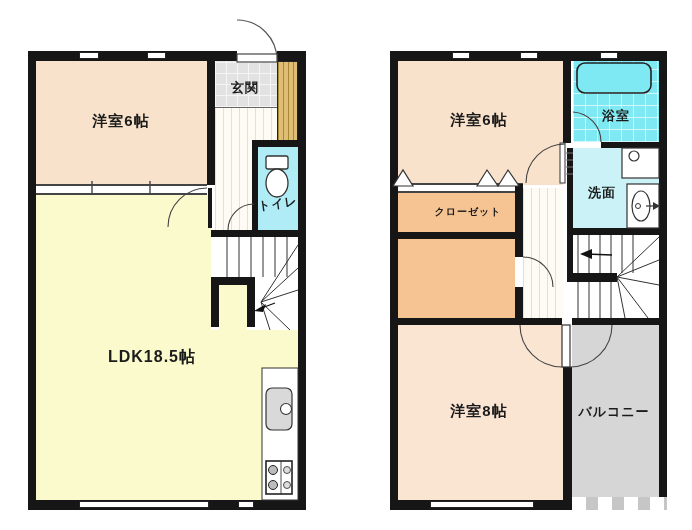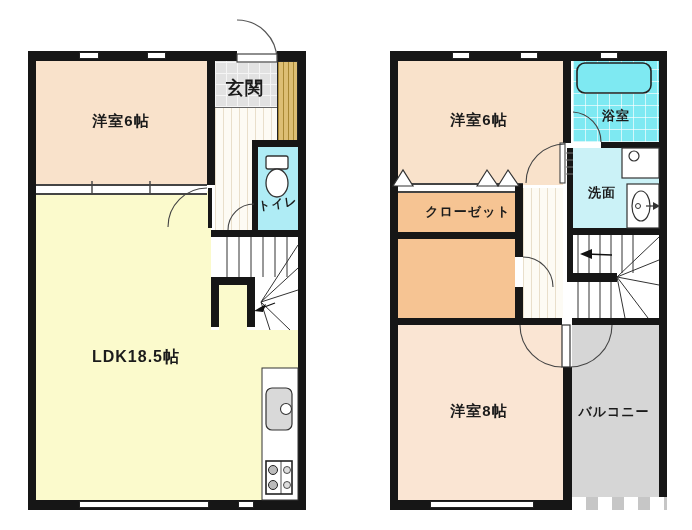--- a/index.html
+++ b/index.html
@@ -202,24 +202,24 @@
       <rect x="266" y="461" width="26" height="33" fill="#fff" stroke="#222" stroke-width="1.6"></rect>
       <line x1="281" y1="461" x2="281" y2="494" stroke="#222" stroke-width="0.8"></line>
       <circle cx="273" cy="470" r="4.5" fill="#bbb" stroke="#222" stroke-width="1"></circle>
       <circle cx="273" cy="485" r="4.5" fill="#bbb" stroke="#222" stroke-width="1"></circle>
       <circle cx="287" cy="470" r="3.5" fill="#ddd" stroke="#222" stroke-width="0.8"></circle>
       <circle cx="287" cy="485" r="3.5" fill="#ddd" stroke="#222" stroke-width="0.8"></circle>
     </g>
   </svg>
 
   <div class="room-label" style="left:121px;top:121px;font-size:15px;">洋室6帖</div>
-  <div class="room-label" style="left:245px;top:88px;font-size:18px;">玄関</div>
+  <div class="room-label" style="left:245px;top:88px;font-size:13px;">玄関</div>
   <div class="room-label" style="left:278px;top:204px;font-size:12px;transform:translate(-50%,-50%) rotate(-8deg);">トイレ</div>
-  <div class="room-label" style="left:136px;top:357px;font-size:16px;">LDK18.5帖</div>
+  <div class="room-label" style="left:152px;top:357px;font-size:16px;">LDK18.5帖</div>
 
   <div class="room-label" style="left:479px;top:120px;font-size:15px;">洋室6帖</div>
   <div class="room-label" style="left:616px;top:116px;font-size:13px;">浴室</div>
   <div class="room-label" style="left:602px;top:193px;font-size:13px;">洗面</div>
-  <div class="room-label" style="left:468px;top:212px;font-size:13px;">クローゼット</div>
+  <div class="room-label" style="left:468px;top:212px;font-size:10px;">クローゼット</div>
   <div class="room-label" style="left:479px;top:411px;font-size:15px;">洋室8帖</div>
   <div class="room-label" style="left:614px;top:412px;font-size:13px;">バルコニー</div>
 
 </div>
 
 </body></html>

